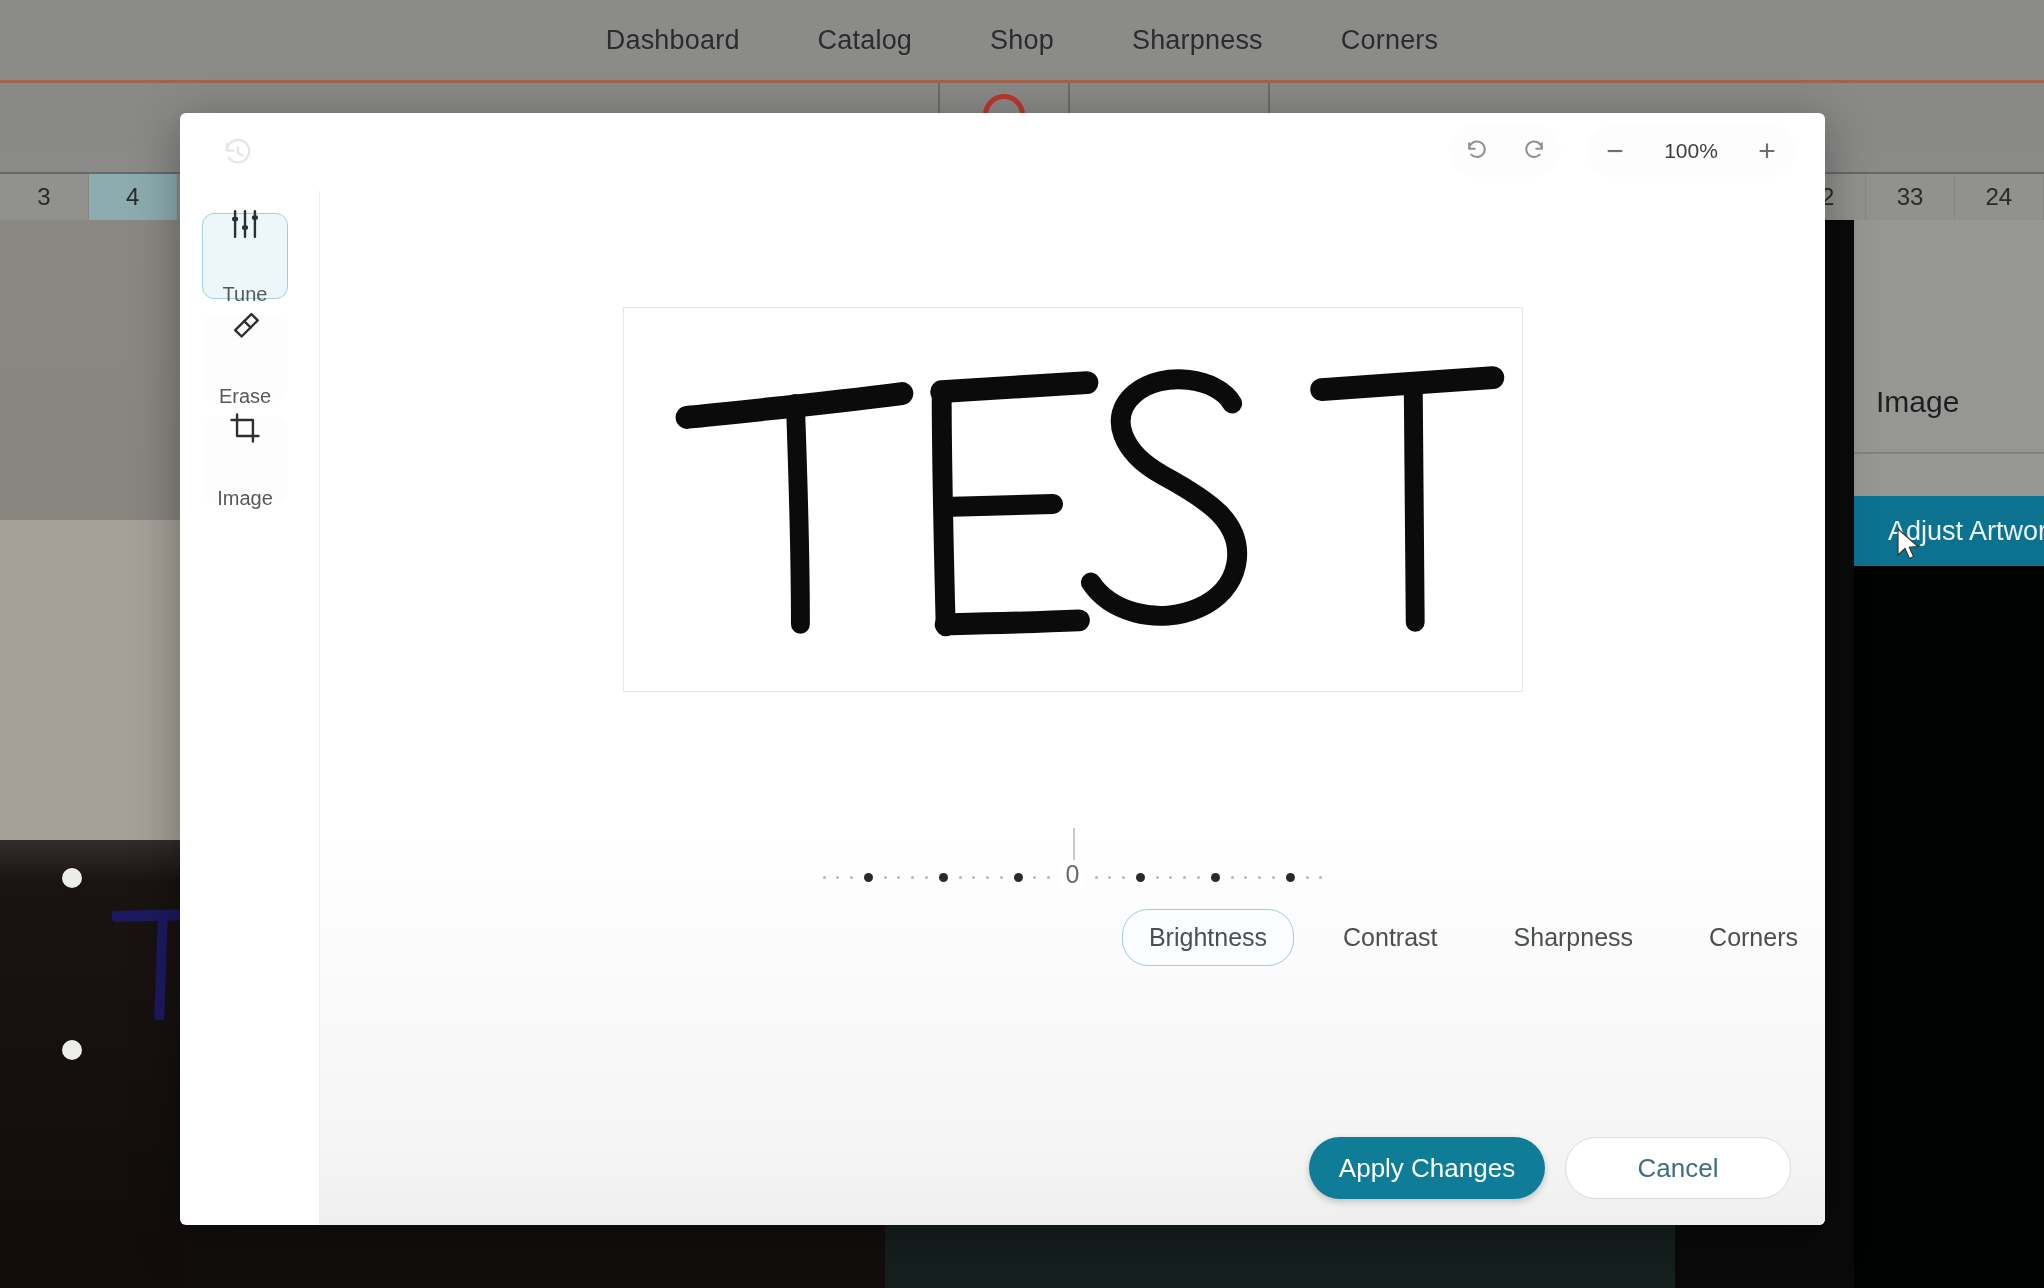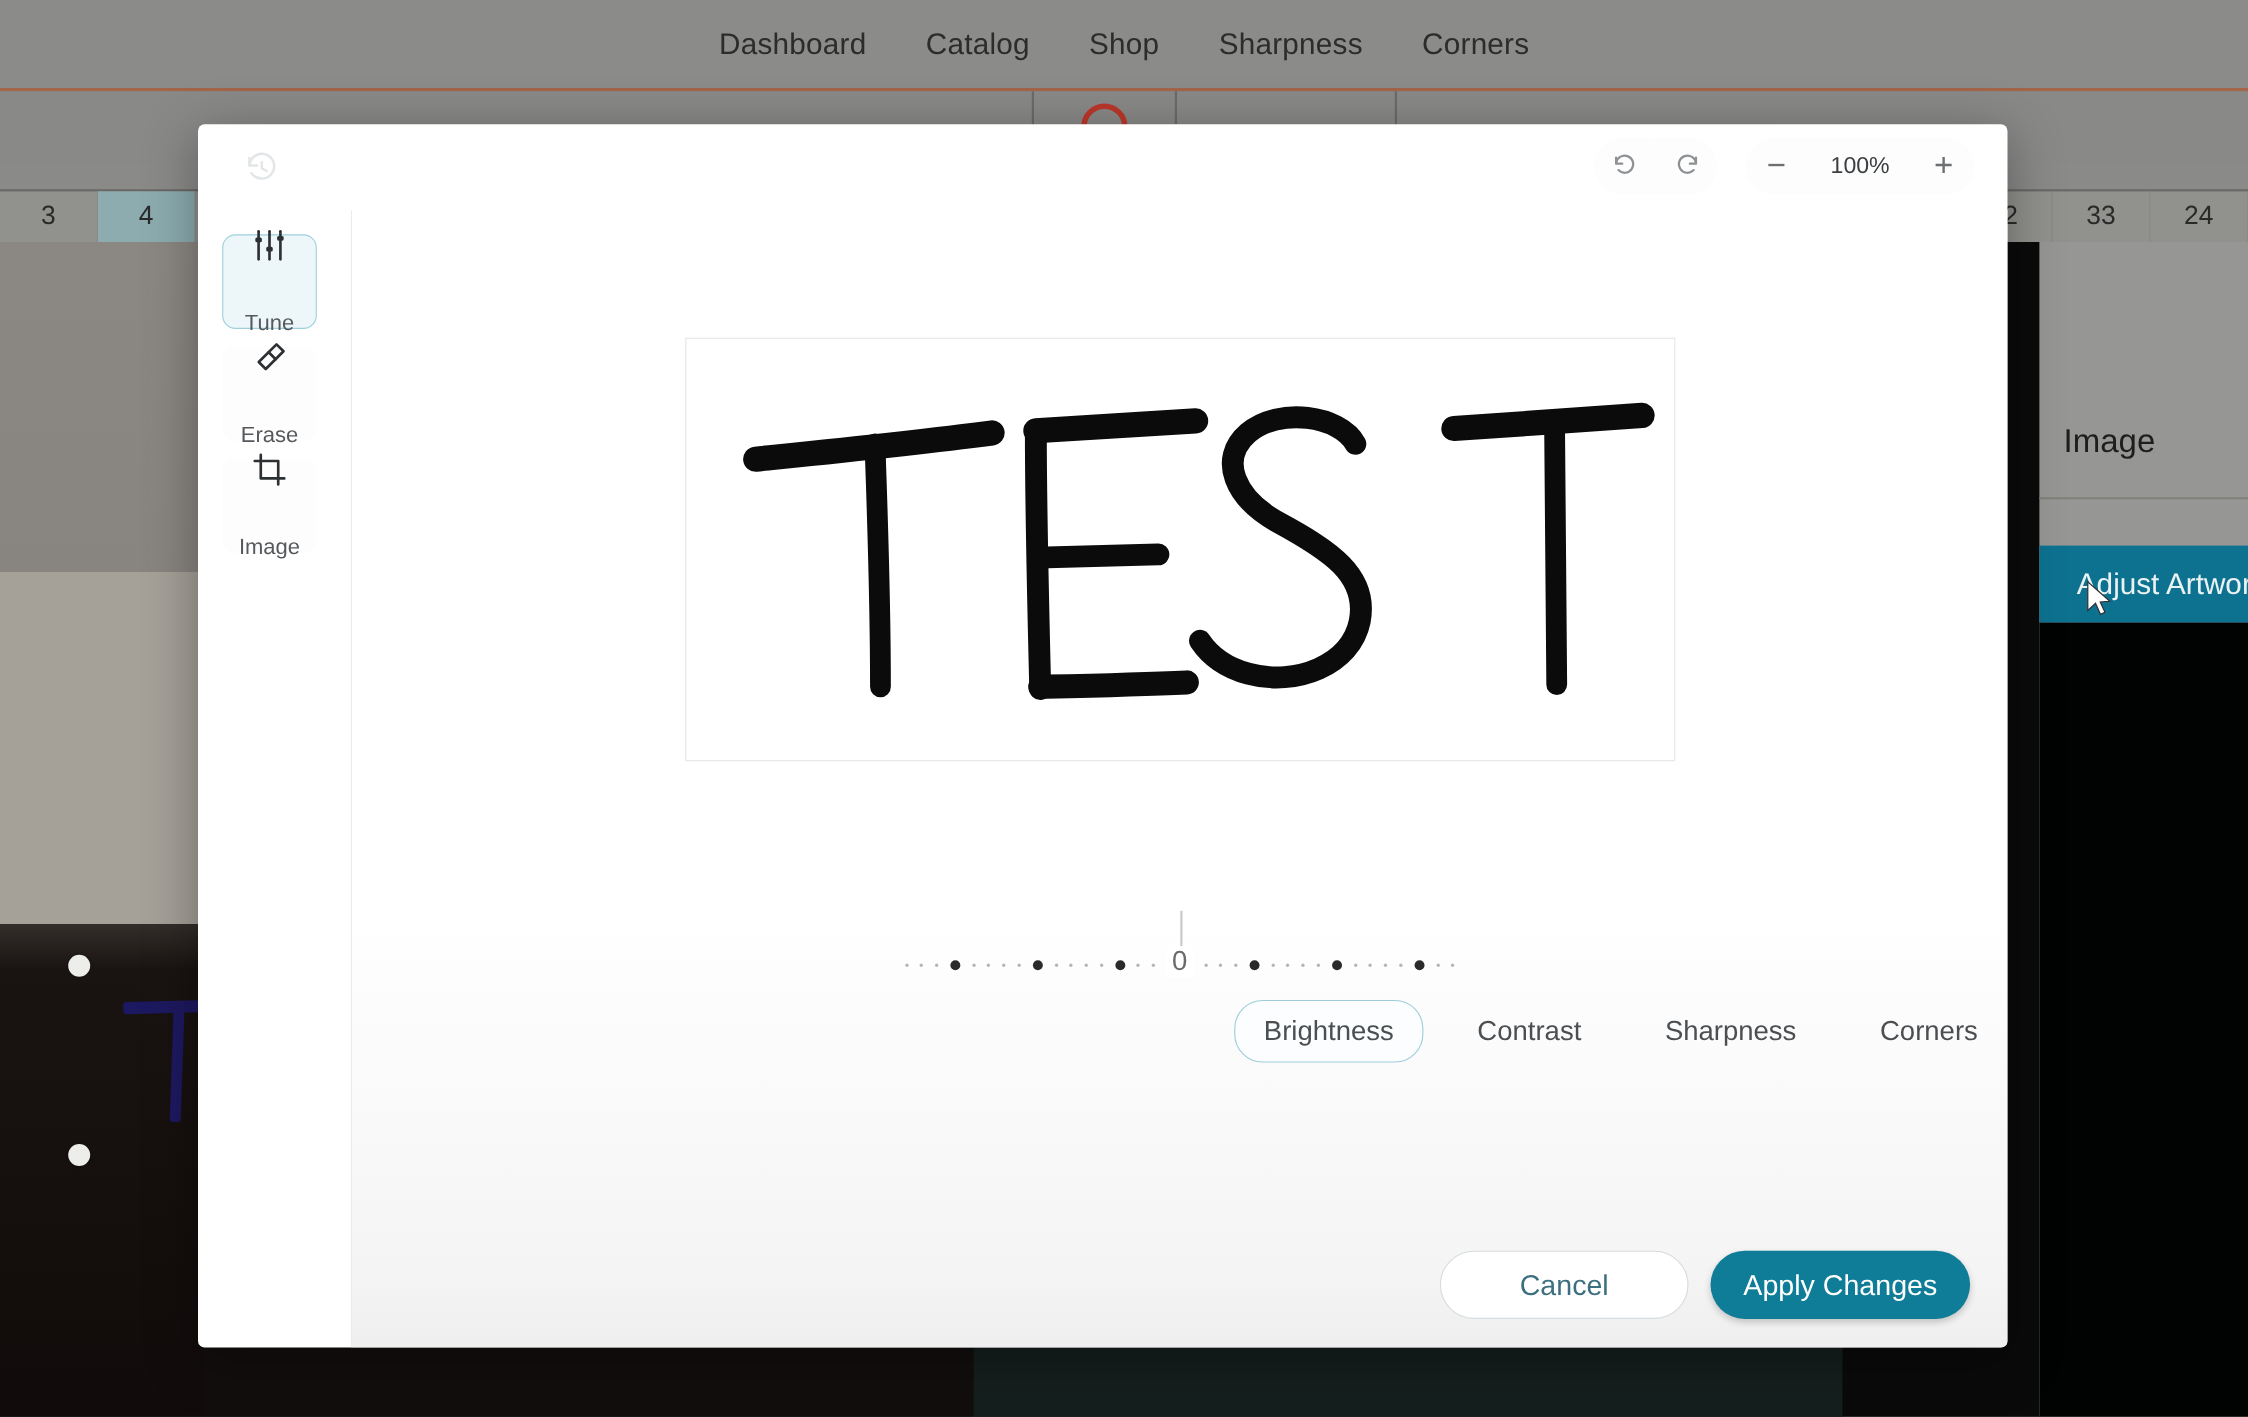--- a/index.html
+++ b/index.html
@@ -27,21 +27,21 @@
   }
 
   .bg-navbar {
     position: absolute;
     left: 0; top: 0;
     width: 2044px; height: 80px;
     background: #8e8e8d;
     display: flex;
     align-items: center;
     justify-content: center;
-    gap: 54px;
+    gap: 78px;
   }
   .bg-nav-item {
     font-size: 27px;
     color: #2d2d2d;
     letter-spacing: .2px;
     white-space: nowrap;
   }
 
   .bg-nav-underline {
     position: absolute;
@@ -671,17 +671,17 @@
         <div class="mode-tabs" id="mode-tabs">
             <div class="mode-tab active">Brightness</div>
             <div class="mode-tab">Contrast</div>
             <div class="mode-tab">Sharpness</div>
             <div class="mode-tab">Corners</div>
           </div>
       </div>
     </div>
 
     <div class="modal-footer">
+      <div class="btn btn-primary">Apply Changes</div>
       <div class="btn btn-cancel">Cancel</div>
-      <div class="btn btn-primary">Apply Changes</div>
     </div>
   </div>
 </div>
 
 </body></html>

